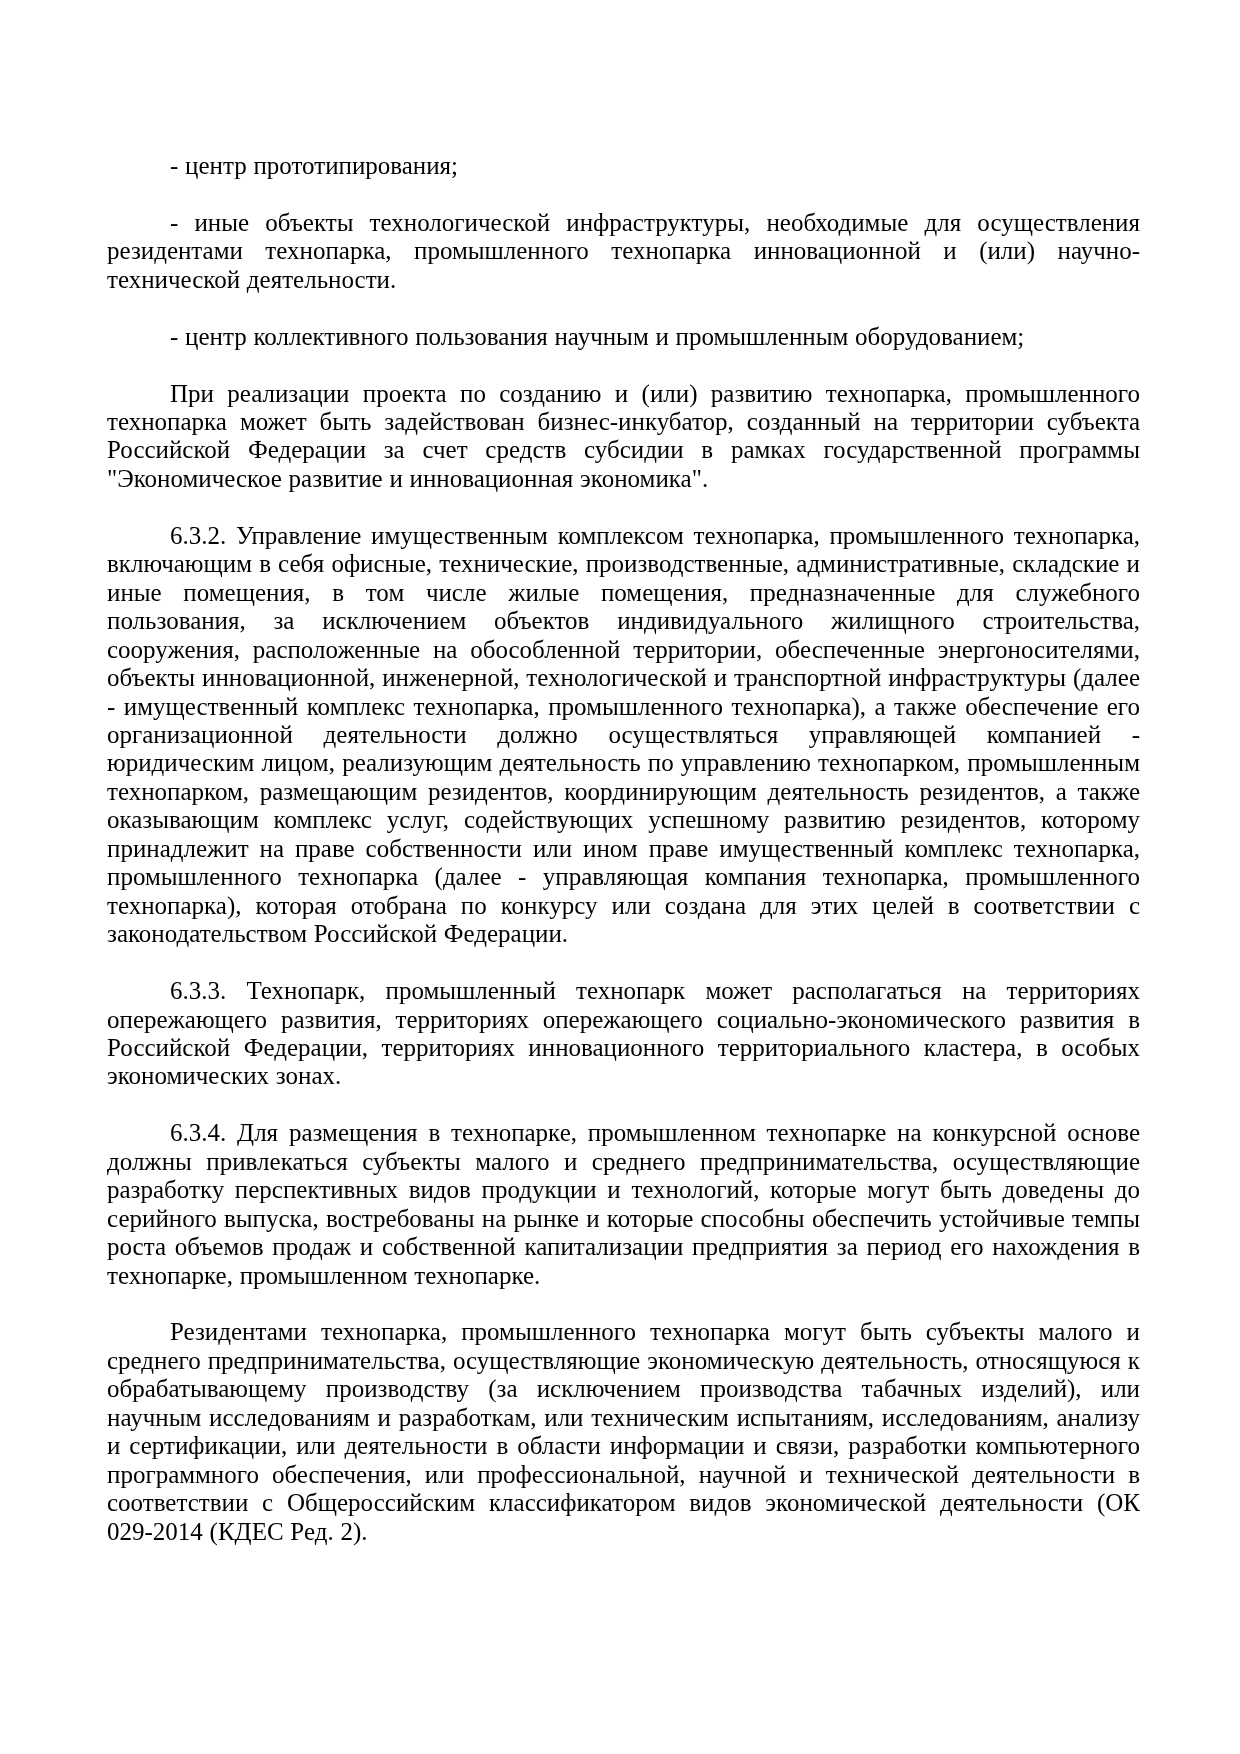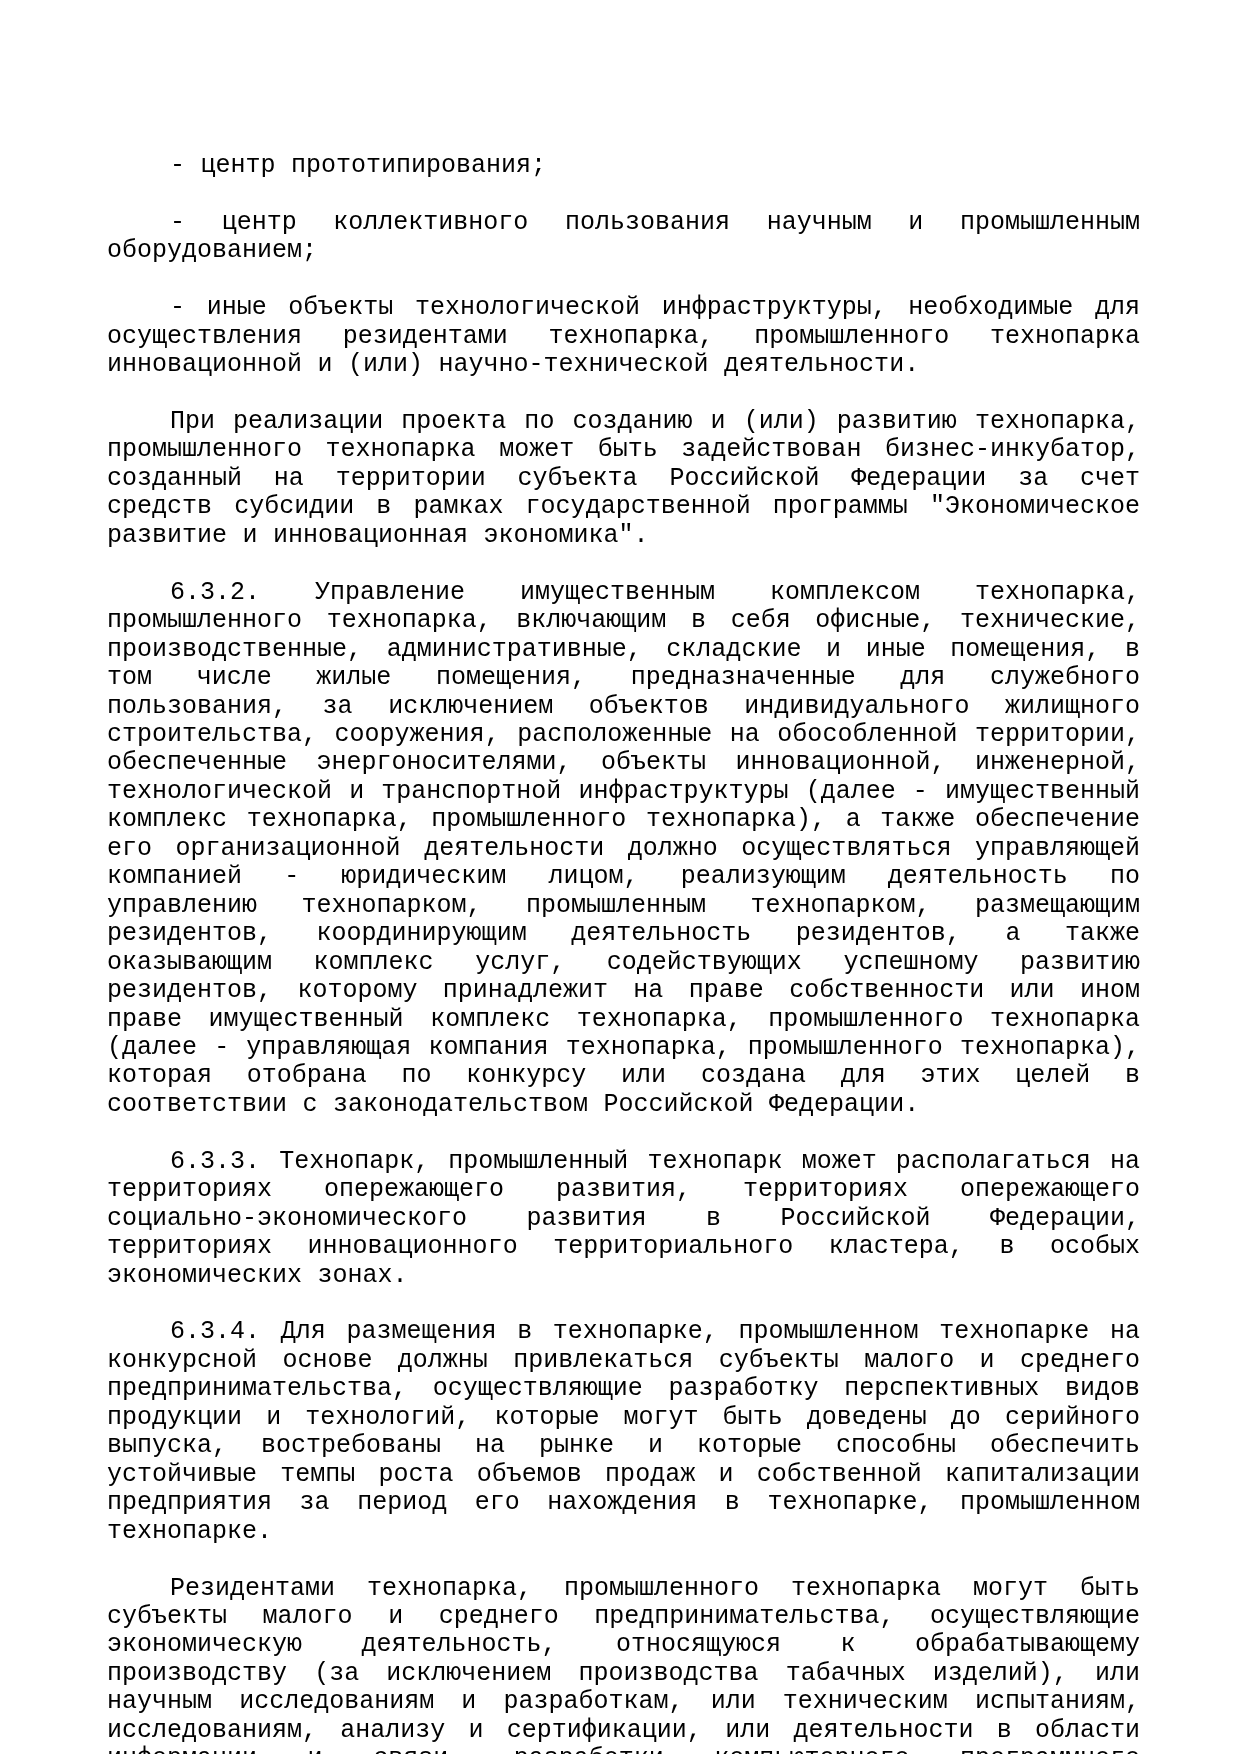--- a/index.html
+++ b/index.html
@@ -22,40 +22,40 @@
     background: #ffffff;
   }
   .page-content {
     position: absolute;
     left: 107px;
     top: 152px;
     width: 1033px;
     color: #000000;
   }
   p.para {
-    font-family: Liberation Mono, monospace;
+    font-family: Liberation Serif, serif;
     font-size: 25px;
     line-height: 28.45px;
     margin: 0 0 28.45px 0;
     text-align: justify;
     text-indent: 63px;
     word-spacing: 0.5px;
   }
   p.para.stretch-last {
     text-align-last: justify;
   }
 </style>
 </head>
 <body>
 
 <div class="page">
   <div class="page-content">
 
   <p class="para">- центр прототипирования;</p>
+      <p class="para">- иные объекты технологической инфраструктуры, необходимые для осуществления резидентами технопарка, промышленного технопарка инновационной и (или) научно-технической деятельности.</p>
       <p class="para">- центр коллективного пользования научным и промышленным оборудованием;</p>
-      <p class="para">- иные объекты технологической инфраструктуры, необходимые для осуществления резидентами технопарка, промышленного технопарка инновационной и (или) научно-технической деятельности.</p>
       <p class="para">При реализации проекта по созданию и (или) развитию технопарка, промышленного технопарка может быть задействован бизнес-инкубатор, созданный на территории субъекта Российской Федерации за счет средств субсидии в рамках государственной программы "Экономическое развитие и инновационная экономика".</p>
       <p class="para">6.3.2. Управление имущественным комплексом технопарка, промышленного технопарка, включающим в себя офисные, технические, производственные, административные, складские и иные помещения, в том числе жилые помещения, предназначенные для служебного пользования, за исключением объектов индивидуального жилищного строительства, сооружения, расположенные на обособленной территории, обеспеченные энергоносителями, объекты инновационной, инженерной, технологической и транспортной инфраструктуры (далее - имущественный комплекс технопарка, промышленного технопарка), а также обеспечение его организационной деятельности должно осуществляться управляющей компанией - юридическим лицом, реализующим деятельность по управлению технопарком, промышленным технопарком, размещающим резидентов, координирующим деятельность резидентов, а также оказывающим комплекс услуг, содействующих успешному развитию резидентов, которому принадлежит на праве собственности или ином праве имущественный комплекс технопарка, промышленного технопарка (далее - управляющая компания технопарка, промышленного технопарка), которая отобрана по конкурсу или создана для этих целей в соответствии с законодательством Российской Федерации.</p>
       <p class="para">6.3.3. Технопарк, промышленный технопарк может располагаться на территориях опережающего развития, территориях опережающего социально-экономического развития в Российской Федерации, территориях инновационного территориального кластера, в особых экономических зонах.</p>
       <p class="para">6.3.4. Для размещения в технопарке, промышленном технопарке на конкурсной основе должны привлекаться субъекты малого и среднего предпринимательства, осуществляющие разработку перспективных видов продукции и технологий, которые могут быть доведены до серийного выпуска, востребованы на рынке и которые способны обеспечить устойчивые темпы роста объемов продаж и собственной капитализации предприятия за период его нахождения в технопарке, промышленном технопарке.</p>
       <p class="para">Резидентами технопарка, промышленного технопарка могут быть субъекты малого и среднего предпринимательства, осуществляющие экономическую деятельность, относящуюся к обрабатывающему производству (за исключением производства табачных изделий), или научным исследованиям и разработкам, или техническим испытаниям, исследованиям, анализу и сертификации, или деятельности в области информации и связи, разработки компьютерного программного обеспечения, или профессиональной, научной и технической деятельности в соответствии с Общероссийским классификатором видов экономической деятельности (ОК 029-2014 (КДЕС Ред. 2).</p>
     </div>
 </div>
 
 </body></html>

